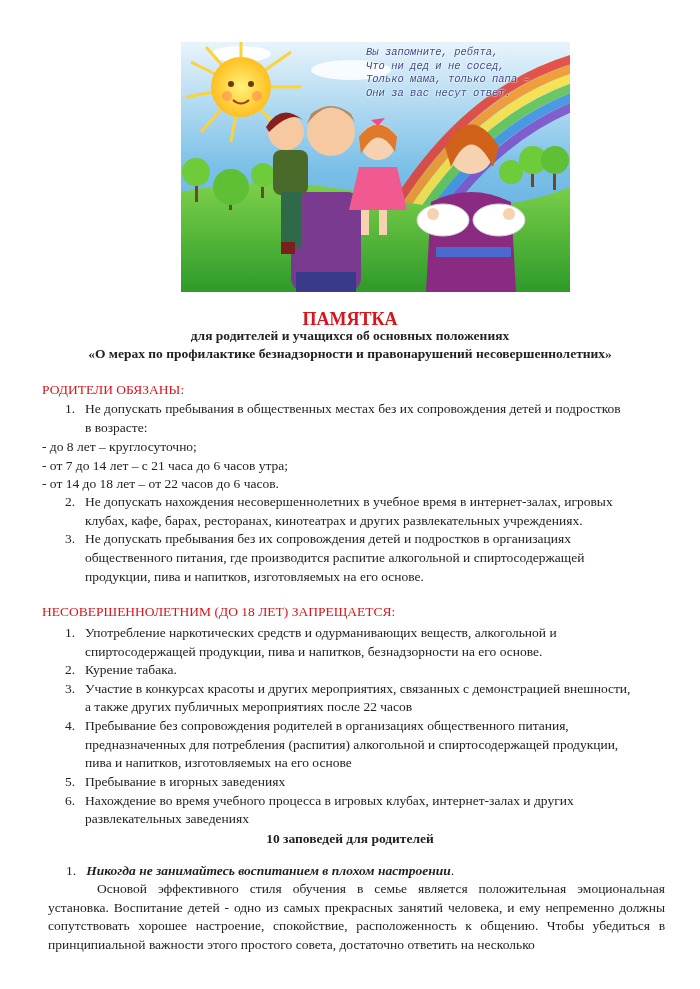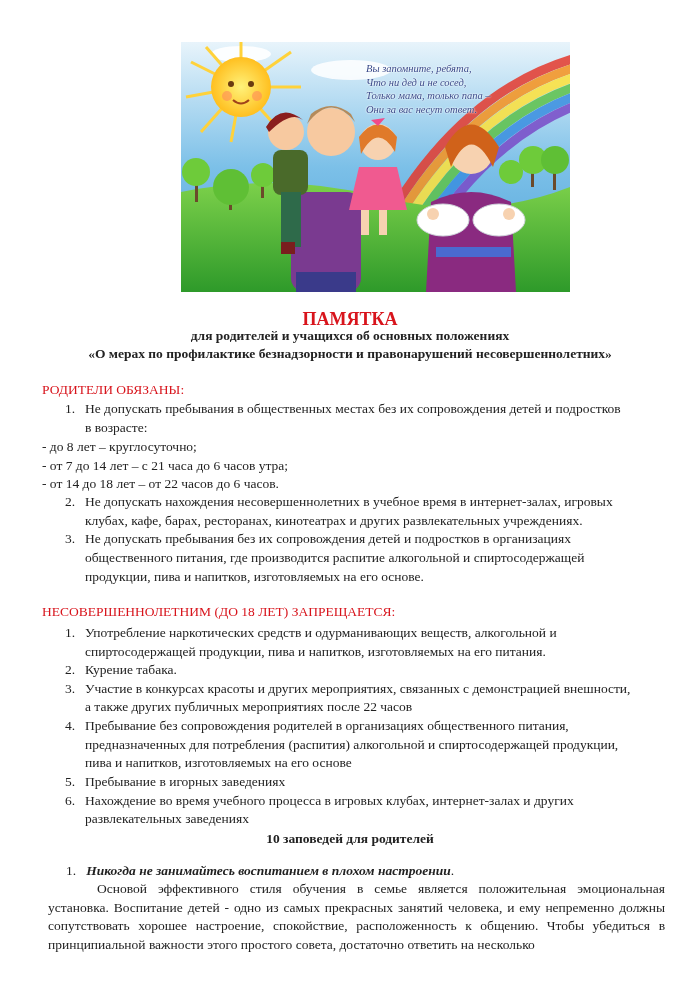--- a/index.html
+++ b/index.html
@@ -4,22 +4,22 @@
 <style>
   html, body { margin: 0; padding: 0; background: #ffffff; }
   body { width: 700px; height: 989px; position: relative; overflow: hidden;
          font-family: "Liberation Serif", "DejaVu Serif", serif; color: #222; }
   .page { position: absolute; left: 0; top: 0; width: 700px; height: 989px; }
 
   
   .illus { position: absolute; left: 181px; top: 42px; width: 389px; height: 250px; overflow: hidden; }
   .illus svg { display: block; }
   .poem { position: absolute; left: 185px; top: 4px; width: 200px;
-          font-family: Liberation Serif, serif; font-style: italic; font-size: 10.5px; line-height: 13.5px;
-          color: #3a4a8a; text-shadow: 0 0 2px #fff, 0 0 2px #fff; margin-top: 16px; }
+          font-family: Liberation Mono, monospace; font-style: italic; font-size: 10.5px; line-height: 13.5px;
+          color: #3a4a8a; text-shadow: 0 0 2px #fff, 0 0 2px #fff; }
   .poem div { white-space: nowrap; }
 
   
   .title { position: absolute; left: 0; width: 700px; text-align: center; font-weight: bold; }
   .t1 { top: 309px; color: #d8141c; font-size: 18px; }
   .t2 { top: 328px; font-size: 13.5px; color: #222; }
   .t3 { top: 346px; font-size: 13.5px; color: #222; }
 
   .section-head { position: absolute; left: 42px; color: #d8141c; font-size: 13.5px; }
   .sh1 { top: 382px; }
@@ -170,21 +170,21 @@
 
   <span class="num" style="left:65px; top:531px;">3.</span>
   <div class="txt" style="left:85px; top:530px;">Не допускать пребывания без их сопровождения детей и подростков в организациях</div>
   <div class="txt" style="left:85px; top:549px;">общественного питания, где производится распитие алкогольной и спиртосодержащей</div>
   <div class="txt" style="left:85px; top:568px;">продукции, пива и напитков, изготовляемых на его основе.</div>
 
   <div class="section-head sh2">НЕСОВЕРШЕННОЛЕТНИМ (ДО 18 ЛЕТ) ЗАПРЕЩАЕТСЯ:</div>
 
   <span class="num" style="left:65px; top:625px;">1.</span>
   <div class="txt" style="left:85px; top:624px;">Употребление наркотических средств и одурманивающих веществ, алкогольной и</div>
-  <div class="txt" style="left:85px; top:643px;">спиртосодержащей продукции, пива и напитков, изготовляемых на его питания.</div>
+  <div class="txt" style="left:85px; top:643px;">спиртосодержащей продукции, пива и напитков, безнадзорности на его основе.</div>
 
   <span class="num" style="left:65px; top:662px;">2.</span>
   <div class="txt" style="left:85px; top:661px;">Курение табака.</div>
 
   <span class="num" style="left:65px; top:681px;">3.</span>
   <div class="txt" style="left:85px; top:680px;">Участие в конкурсах красоты и других мероприятиях, связанных с демонстрацией внешности,</div>
   <div class="txt" style="left:85px; top:698px;">а также других публичных мероприятиях после 22 часов</div>
 
   <span class="num" style="left:65px; top:718px;">4.</span>
   <div class="txt" style="left:85px; top:717px;">Пребывание без сопровождения родителей в организациях общественного питания,</div>

